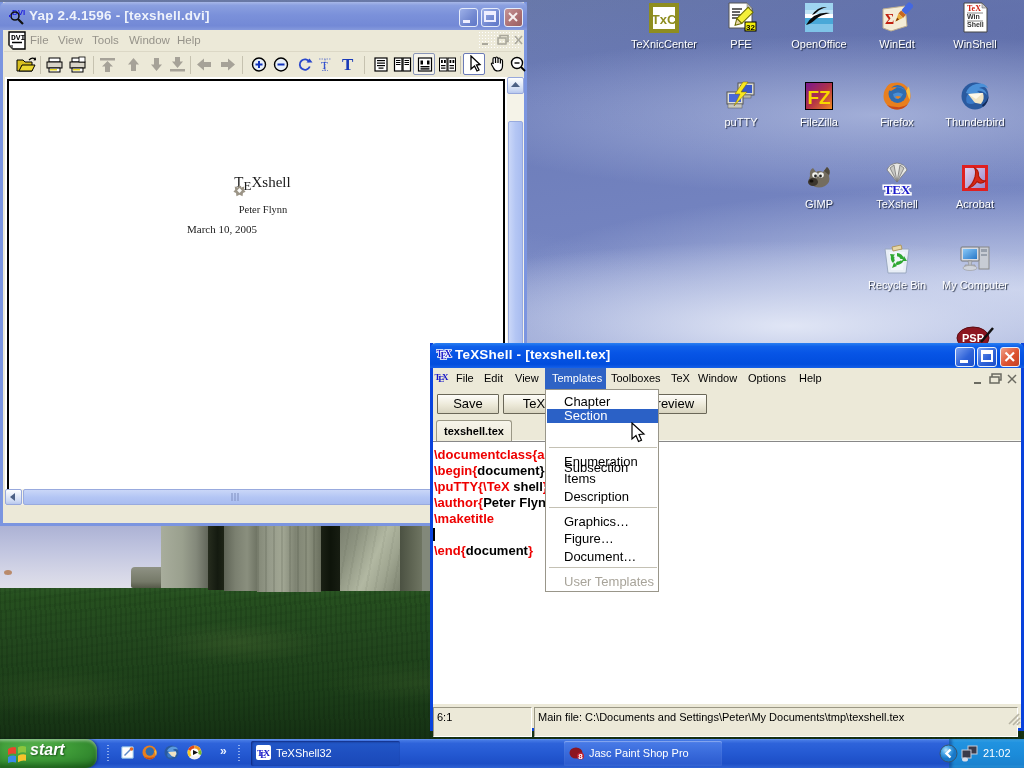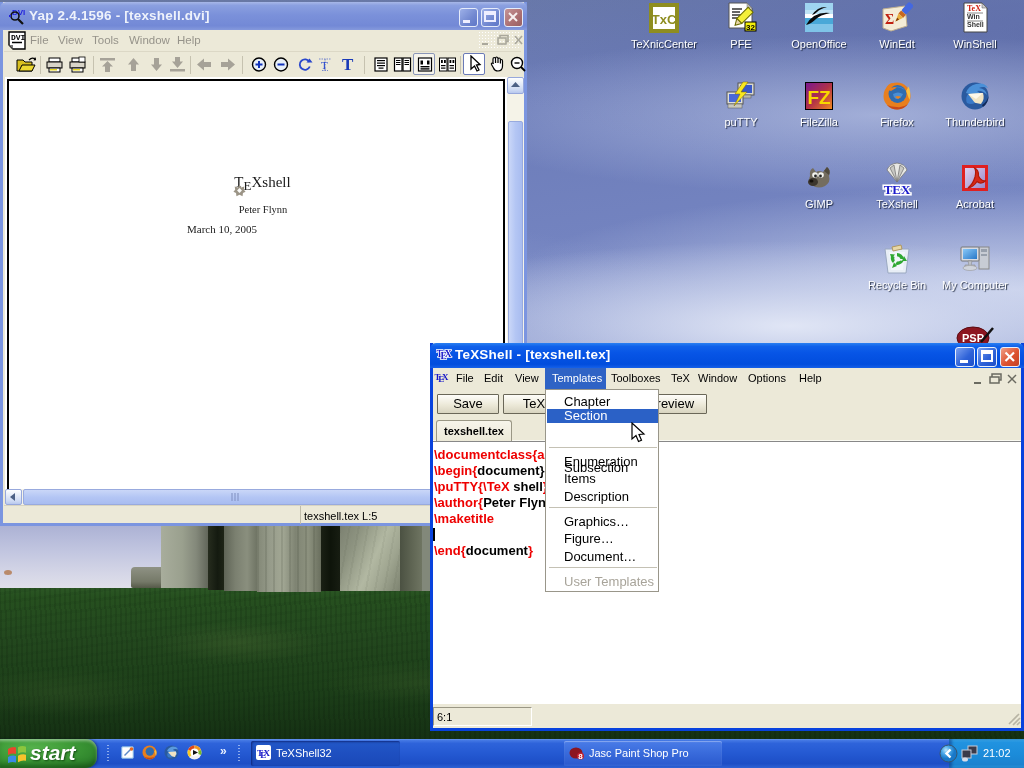--- a/index.html
+++ b/index.html
@@ -49,34 +49,34 @@
 #tex-menubar { position:absolute; left:0px; top:25px; width:588px; height:21px; background:#ece9d8; font-size:11px; color:#000; }
 #tex-menubar span { position:absolute; top:4px; }
 #tex-toolbar { position:absolute; left:0px; top:46px; width:588px; height:28px; background:#ece9d8; }
 .xpbtn { position:absolute; top:5px; height:20px; background:linear-gradient(180deg,#fefdfa,#ece9d8 55%,#d8d4c0); border:1px solid #6a6758; border-radius:1px; font-size:13px; color:#000; text-align:center; }
 #tex-tabbar { position:absolute; left:0px; top:74px; width:588px; height:24px; background:#ece9d8; border-bottom:1px solid #fafaf2; }
 #tex-tab { position:absolute; left:3px; top:3px; width:76px; height:21px; background:linear-gradient(180deg,#f6f4ea,#ece9d8); border:1px solid #9a9785; border-bottom:none; border-radius:3px 3px 0 0; font-size:11px; font-weight:bold; text-align:center; line-height:20px; }
 #tex-edit { position:absolute; left:0px; top:98px; width:588px; height:263px; background:#fff; border-top:1px solid #888; font-size:13px; font-weight:bold; }
 #tex-edit .ln { position:absolute; left:1px; white-space:pre; }
 .red { color:#ee0000; } .blk { color:#000; }
 #tex-status { position:absolute; left:0px; top:361px; width:588px; height:24px; background:#ece9d8; font-size:11px; color:#000; }
-.spane { position:absolute; top:3px; height:19px; background:#ece9d8; border:1px solid; border-color:#9a9785 #fff #fff #9a9785; }
+.spane { position:absolute; top:3px; height:30px; background:#ece9d8; border:1px solid; border-color:#9a9785 #fff #fff #9a9785; }
 
 
 #menu { position:absolute; left:545px; top:389px; width:114px; height:203px; background:#fff; border:1px solid #99968a; font-size:13px; color:#000; }
 #menu .mi { position:absolute; left:1px; width:111px; height:17px; line-height:17px; padding-left:17px; }
 #menu .sep { position:absolute; left:3px; width:108px; border-top:1px solid #c4c1b4; }
 
 
 #taskbar { position:absolute; left:0; top:739px; width:1024px; height:29px;
   background: linear-gradient(180deg, #6a96f0 0%, #4478e4 5%, #2e63da 15%, #2459d2 50%, #1d4ec6 85%, #2f62d4 100%); }
 #start { position:absolute; left:-2px; top:0px; width:99px; height:29px; border-radius:0 11px 11px 0;
   background: radial-gradient(ellipse at 35% 30%, #55b14c 0%, #3f9c38 40%, #2f842c 75%, #266f24 100%);
   box-shadow: inset 0 2px 3px rgba(255,255,255,.4), inset 0 -4px 5px rgba(0,40,0,.35), 1px 0 3px rgba(0,0,40,.45); }
-#start .txt { position:absolute; left:32px; top:2px; color:#fff; font-size:21px; font-weight:bold; font-style:italic; text-shadow:1px 1px 2px rgba(0,40,0,.65); }
+#start .txt { position:absolute; left:32px; top:2px; color:#fff; font-size:16px; font-weight:bold; font-style:italic; text-shadow:1px 1px 2px rgba(0,40,0,.65); }
 .taskbtn { position:absolute; top:2px; height:25px; border-radius:2px; color:#fff; font-size:11px; }
 .taskbtn .ic { position:absolute; left:5px; top:4px; }
 .taskbtn .tx { position:absolute; left:25px; top:6px; white-space:nowrap; overflow:hidden; }
 #tray { position:absolute; left:949px; top:0; width:75px; height:29px;
   background: linear-gradient(180deg, #3caaec 0%, #2193e0 12%, #1b8bd9 55%, #1b82cf 88%, #2a9be2 100%);
   box-shadow: inset 3px 0 3px rgba(0,0,80,.35); color:#fff; }
 </style>
 </head>
 <body>
 <div id="sky"></div>
@@ -507,24 +507,20 @@
         </svg></div>
   <div style="position:absolute;left:18px;top:0px;width:412px;height:16px;background:linear-gradient(180deg,#cad7f8,#b4c6f4 50%,#a8bcf0);border:1px solid #98aade;border-radius:2px;"></div>
   <svg style="position:absolute;left:225px;top:4px;" width="12" height="8">
         <g stroke="#8898c8" stroke-width="1.2">
           <line x1="2" y1="0" x2="2" y2="8"></line>
           <line x1="5" y1="0" x2="5" y2="8"></line>
           <line x1="8" y1="0" x2="8" y2="8"></line>
         </g>
       </svg>
  </div>
- <div id="yap-status">
-  <div style="position:absolute;left:296px;top:0px;width:1px;height:18px;background:#c0bcaa;"></div>
-  <span style="position:absolute;left:300px;top:4px;">texshell.tex L:5</span>
- </div>
 </div>
 <div id="tex">
  <div id="tex-title">
   <svg style="position:absolute;left:6px;top:4px;" width="17" height="17" viewBox="0 0 17 17">
         <text x="0.5" y="10" font-size="9.5" font-weight="bold" fill="#1515c8" font-family="Liberation Serif" stroke="#fff" stroke-width="1.5" paint-order="stroke" textLength="15">T<tspan dy="2">E</tspan><tspan dy="-2">X</tspan></text>
       </svg>
   <span class="ttl">TeXShell - [texshell.tex]</span>
   <div class="twb" style="left:525px; background:linear-gradient(135deg,#7da1f0,#2f63d8 55%,#1e4fc8);"><svg width="18" height="18">
           <rect x="4" y="12" width="8" height="3" fill="#fff"></rect>
         </svg></div>
@@ -579,20 +575,23 @@
   <div class="ln" style="top:21px;"><span class="red">\begin{</span><span class="blk">document}</span></div>
   <div class="ln" style="top:37px;"><span class="red">\puTTY{\TeX </span><span class="blk">shell</span><span class="red">}</span></div>
   <div class="ln" style="top:53px;"><span class="red">\author{</span><span class="blk">Peter Flynn}</span></div>
   <div class="ln" style="top:69px;text-align:center;"><span class="red">\maketitle</span></div>
   <div style="position:absolute;left:0px;top:86px;width:2px;height:13px;background:#000;"></div>
   <div class="ln" style="top:101px;"><span class="red">\end{</span><span class="blk">document</span><span class="red">}</span></div>
  </div>
  <div id="tex-status">
   <div class="spane" style="left:0px; width:99px;">
         <span style="position:absolute;left:3px;top:3px;">6:1</span>
+      </div>
+  <div class="spane" style="left:101px; width:484px;">
+        <span style="position:absolute;left:3px;top:3px;">Main file: C:\Documents and Settings\Peter\My Documents\tmp\texshell.tex</span>
       </div>
   <svg style="position:absolute;left:574px;top:8px;" width="14" height="14">
         <g stroke="#b8b4a4" stroke-width="1.6">
           <line x1="12" y1="2" x2="2" y2="12"></line>
           <line x1="13" y1="6" x2="6" y2="13"></line>
           <line x1="13" y1="10" x2="10" y2="13"></line>
         </g>
       </svg>
  </div>
 </div>

